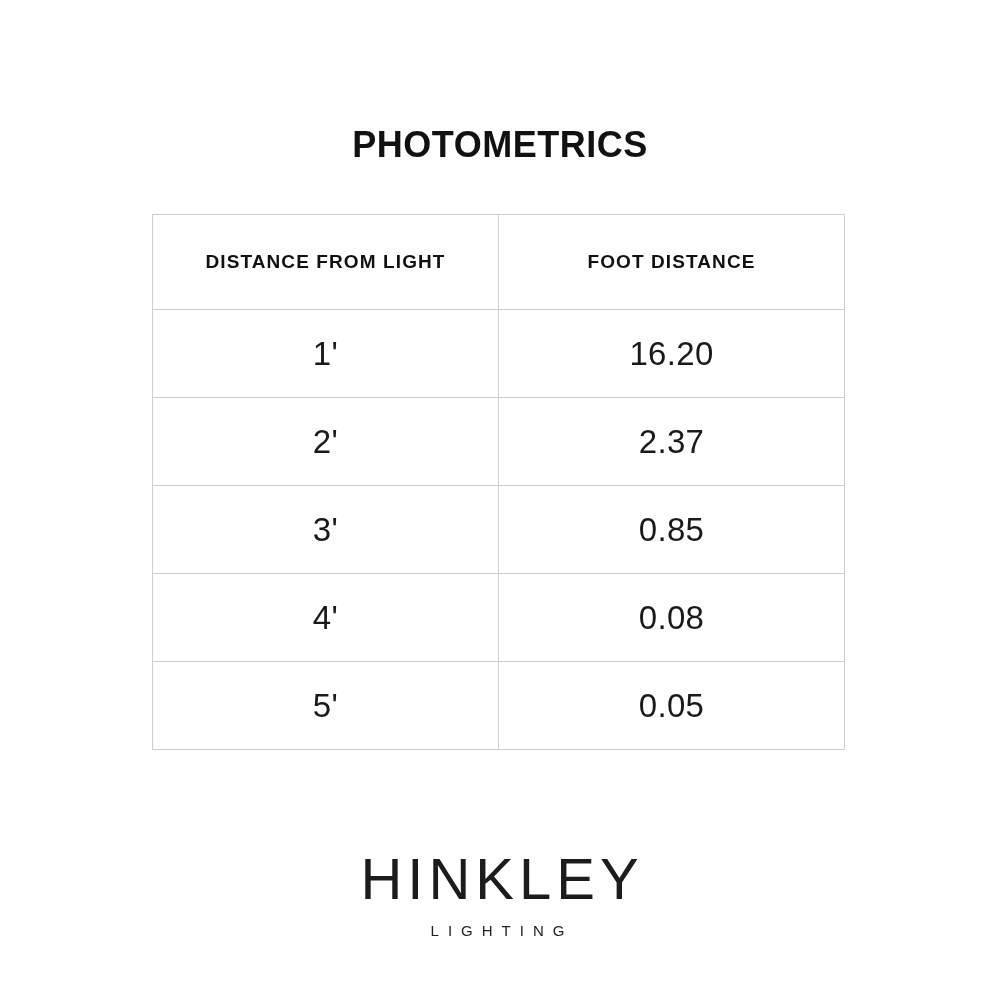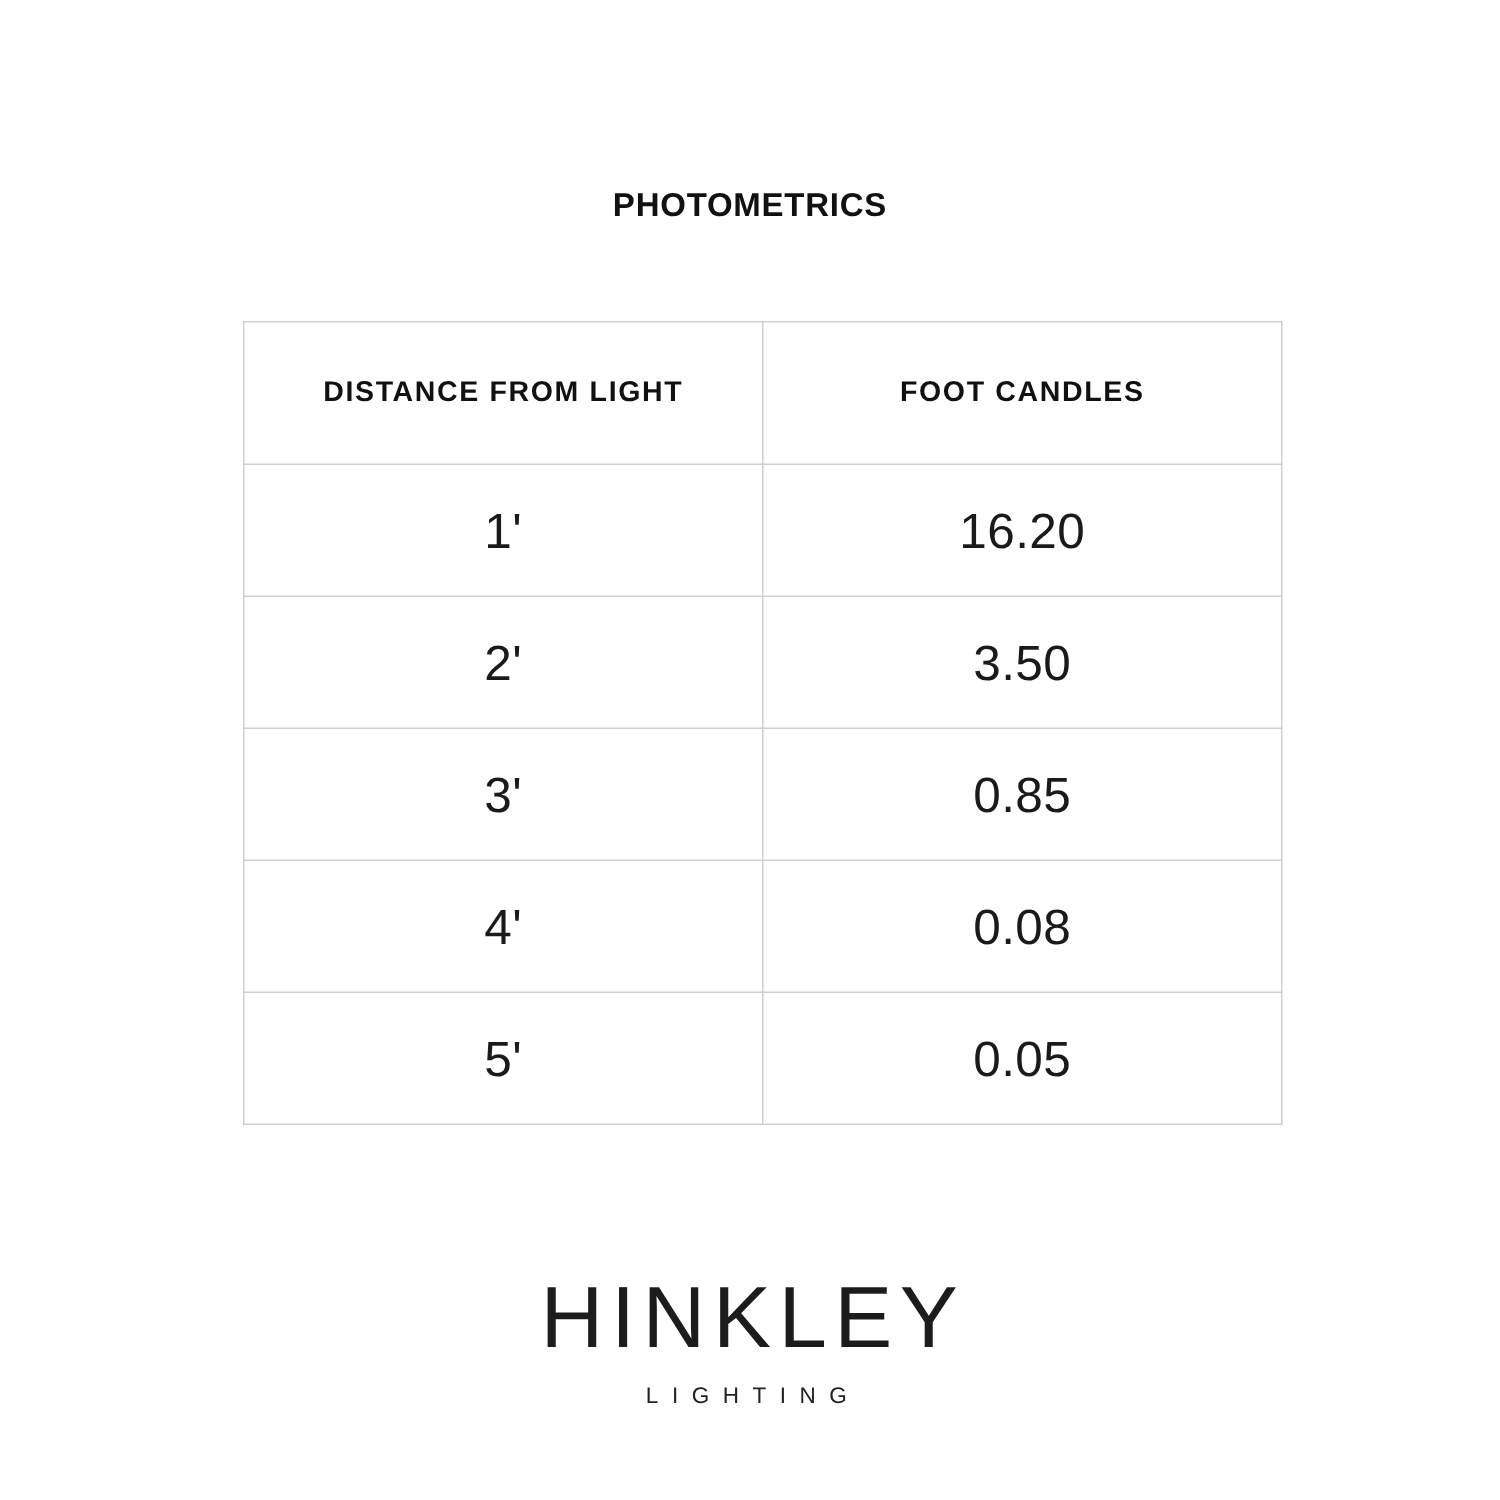--- a/index.html
+++ b/index.html
@@ -20,36 +20,35 @@
     height: 1000px;
     position: relative;
     background: #ffffff;
   }
   .title {
     position: absolute;
     top: 124px;
     left: 0;
     width: 1000px;
     text-align: center;
-    font-size: 22px;
+    font-size: 36px;
     font-weight: bold;
     letter-spacing: 0.5px;
     color: #111111;
   }
   .table-wrap {
     position: absolute;
     top: 214px;
     left: 152px;
     width: 692px;
   }
   table.photometrics {
     width: 692px;
     border-collapse: collapse;
     table-layout: fixed;
-    margin-left: 10px;
   }
   table.photometrics th,
   table.photometrics td {
     border: 1px solid #cfcfcf;
     text-align: center;
     vertical-align: middle;
   }
   table.photometrics th {
     height: 92px;
     font-size: 19px;
@@ -99,31 +98,31 @@
 
   <div class="table-wrap">
     <table class="photometrics">
       <colgroup>
         <col class="col-a">
         <col class="col-b">
       </colgroup>
       <thead>
         <tr>
           <th>DISTANCE FROM LIGHT</th>
-          <th>FOOT CANDLES</th>
+          <th>FOOT DISTANCE</th>
         </tr>
       </thead>
       <tbody>
         <tr>
           <td>1'</td>
           <td>16.20</td>
         </tr>
         <tr>
           <td>2'</td>
-          <td>3.50</td>
+          <td>2.37</td>
         </tr>
         <tr>
           <td>3'</td>
           <td>0.85</td>
         </tr>
         <tr>
           <td>4'</td>
           <td>0.08</td>
         </tr>
         <tr>

